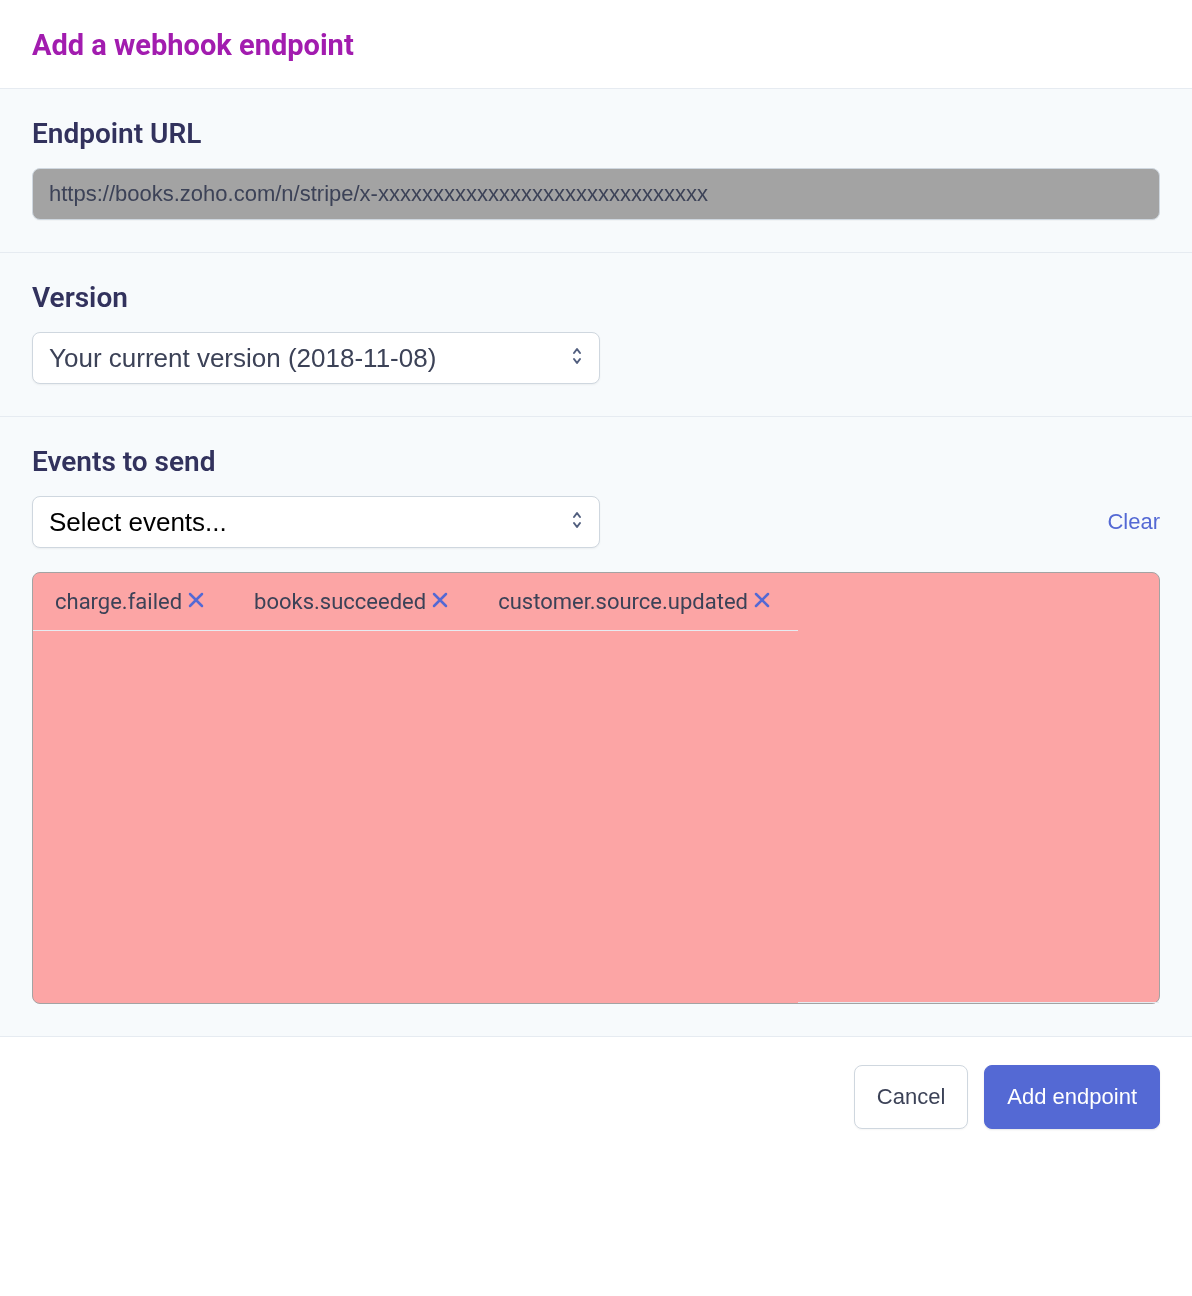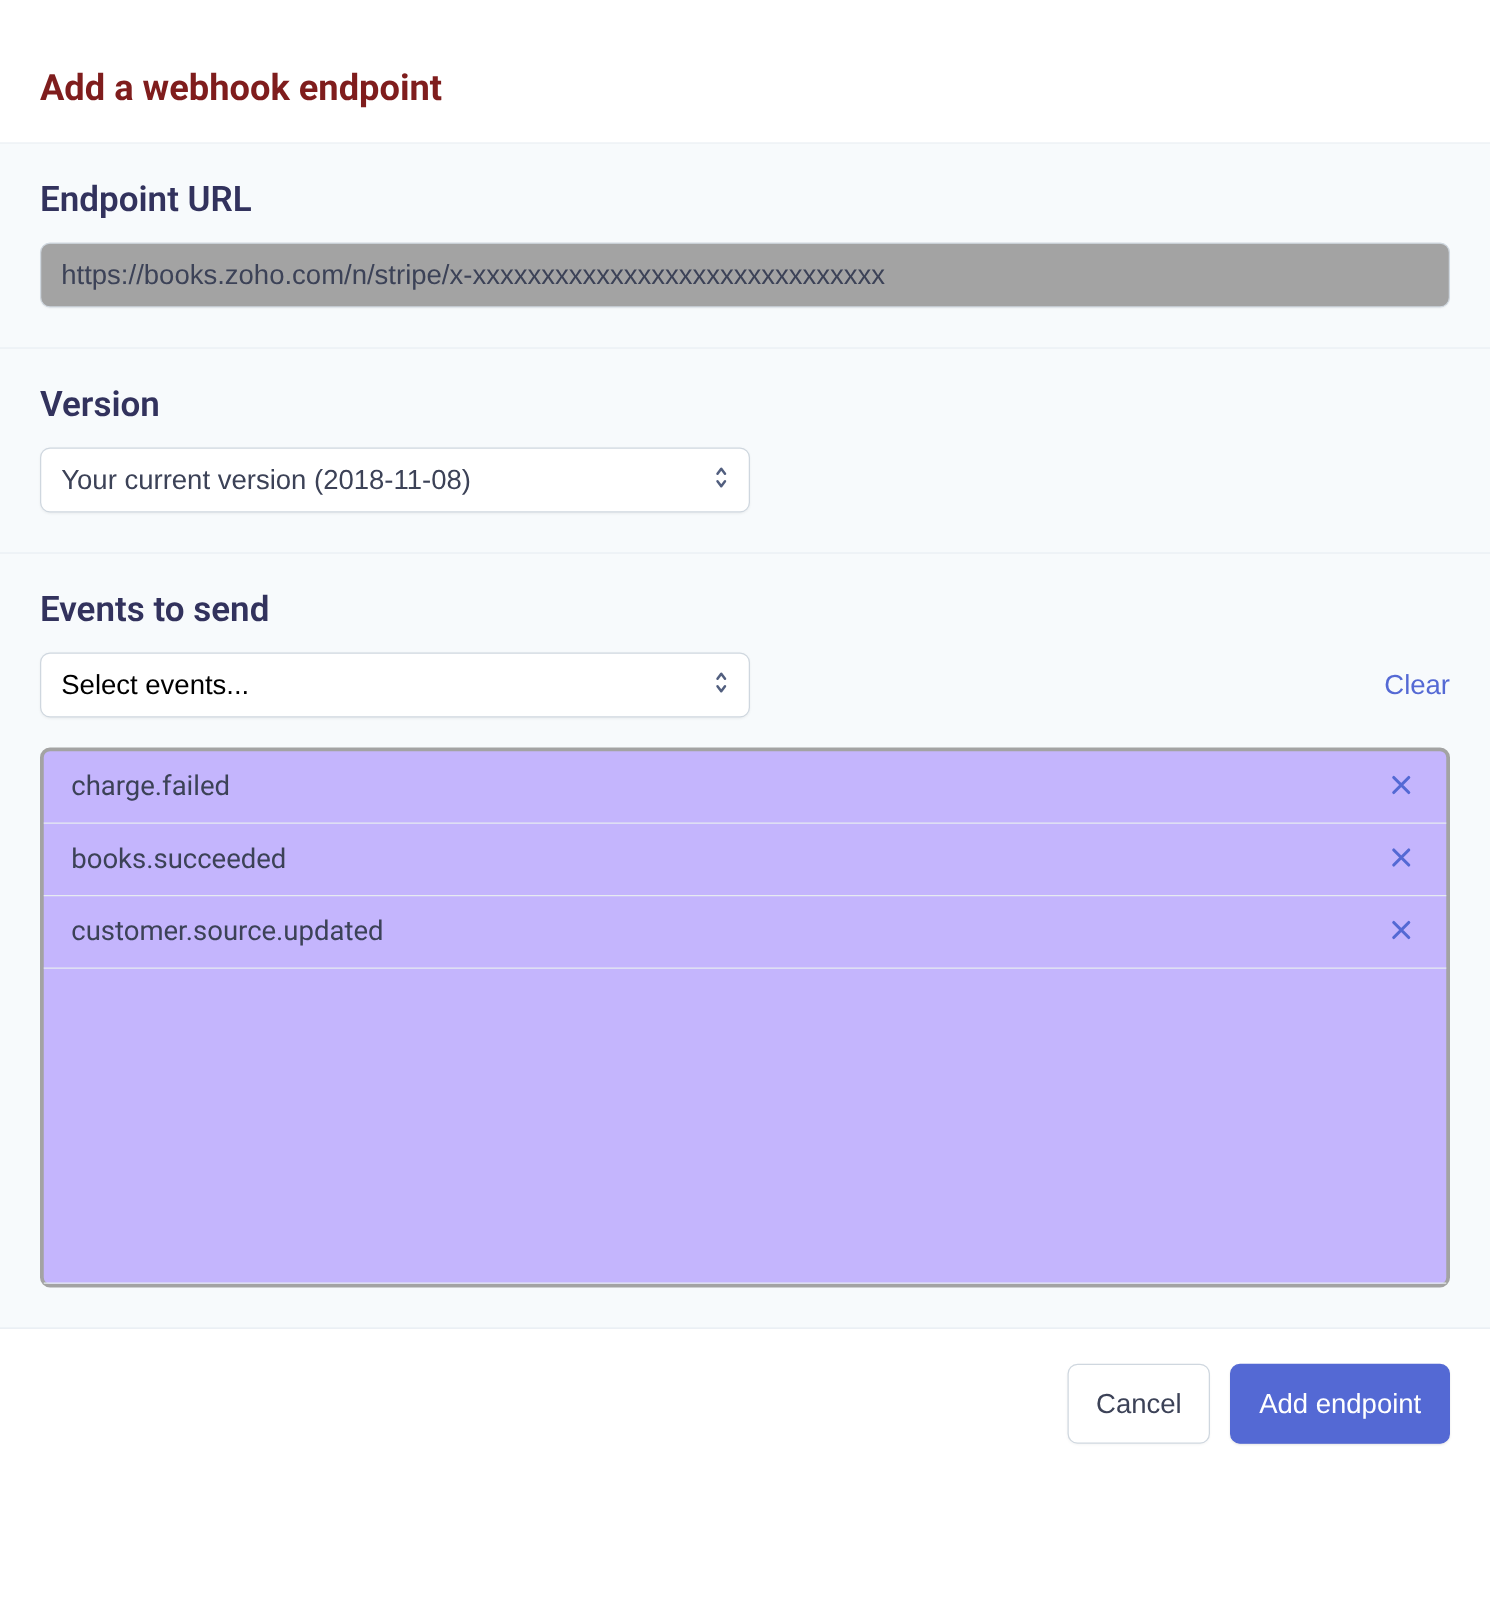--- a/index.html
+++ b/index.html
@@ -14,22 +14,21 @@
     display: flex;
     flex-direction: column;
   }
   .dialog-header {
     padding: 28px 32px 26px;
     border-bottom: 1px solid #e6ebf1;
   }
   .dialog-header h1 {
     font-size: 29px;
     font-weight: 700;
-    color: #7f1d1d;
-    margin-top: 26px;
+    color: #a21caf;
   }
   .section {
     background: #f7fafc;
     padding: 28px 32px 32px;
     border-bottom: 1px solid #e6ebf1;
   }
   .section-label {
     font-size: 28px;
     font-weight: 600;
     color: #32325d;
@@ -49,21 +48,21 @@
   .select-wrap {
     position: relative;
     width: 568px;
     max-width: 100%;
   }
   .select-wrap.full { width: 568px; }
   .select-input {
     width: 100%;
     height: 52px;
     padding: 0 44px 0 16px;
-    font-size: 22px;
+    font-size: 26px;
     color: #3c4257;
     background: #ffffff;
     border: 1px solid #cfd7df;
     border-radius: 8px;
     box-shadow: 0 1px 2px rgba(0,0,0,0.05);
     appearance: none;
     -webkit-appearance: none;
     text-align: left;
     cursor: pointer;
   }
@@ -84,26 +83,25 @@
   }
   .clear-link {
     font-size: 22px;
     color: #5469d4;
     background: none;
     border: none;
     cursor: pointer;
     font-weight: 500;
   }
   .events-list {
-    background: #c4b5fd;
-    border: 3px solid #a3a3a3;
+    background: #fca5a5;
+    border: 1px solid #a3a3a3;
     border-radius: 8px;
     width: 100%;
     display: flex;
-    flex-direction: column;
     height: 432px;
   }
   .event-item {
     display: flex;
     align-items: center;
     justify-content: space-between;
     padding: 0 22px;
     height: 58px;
     border-bottom: 1px solid #e6ebf1;
   }

